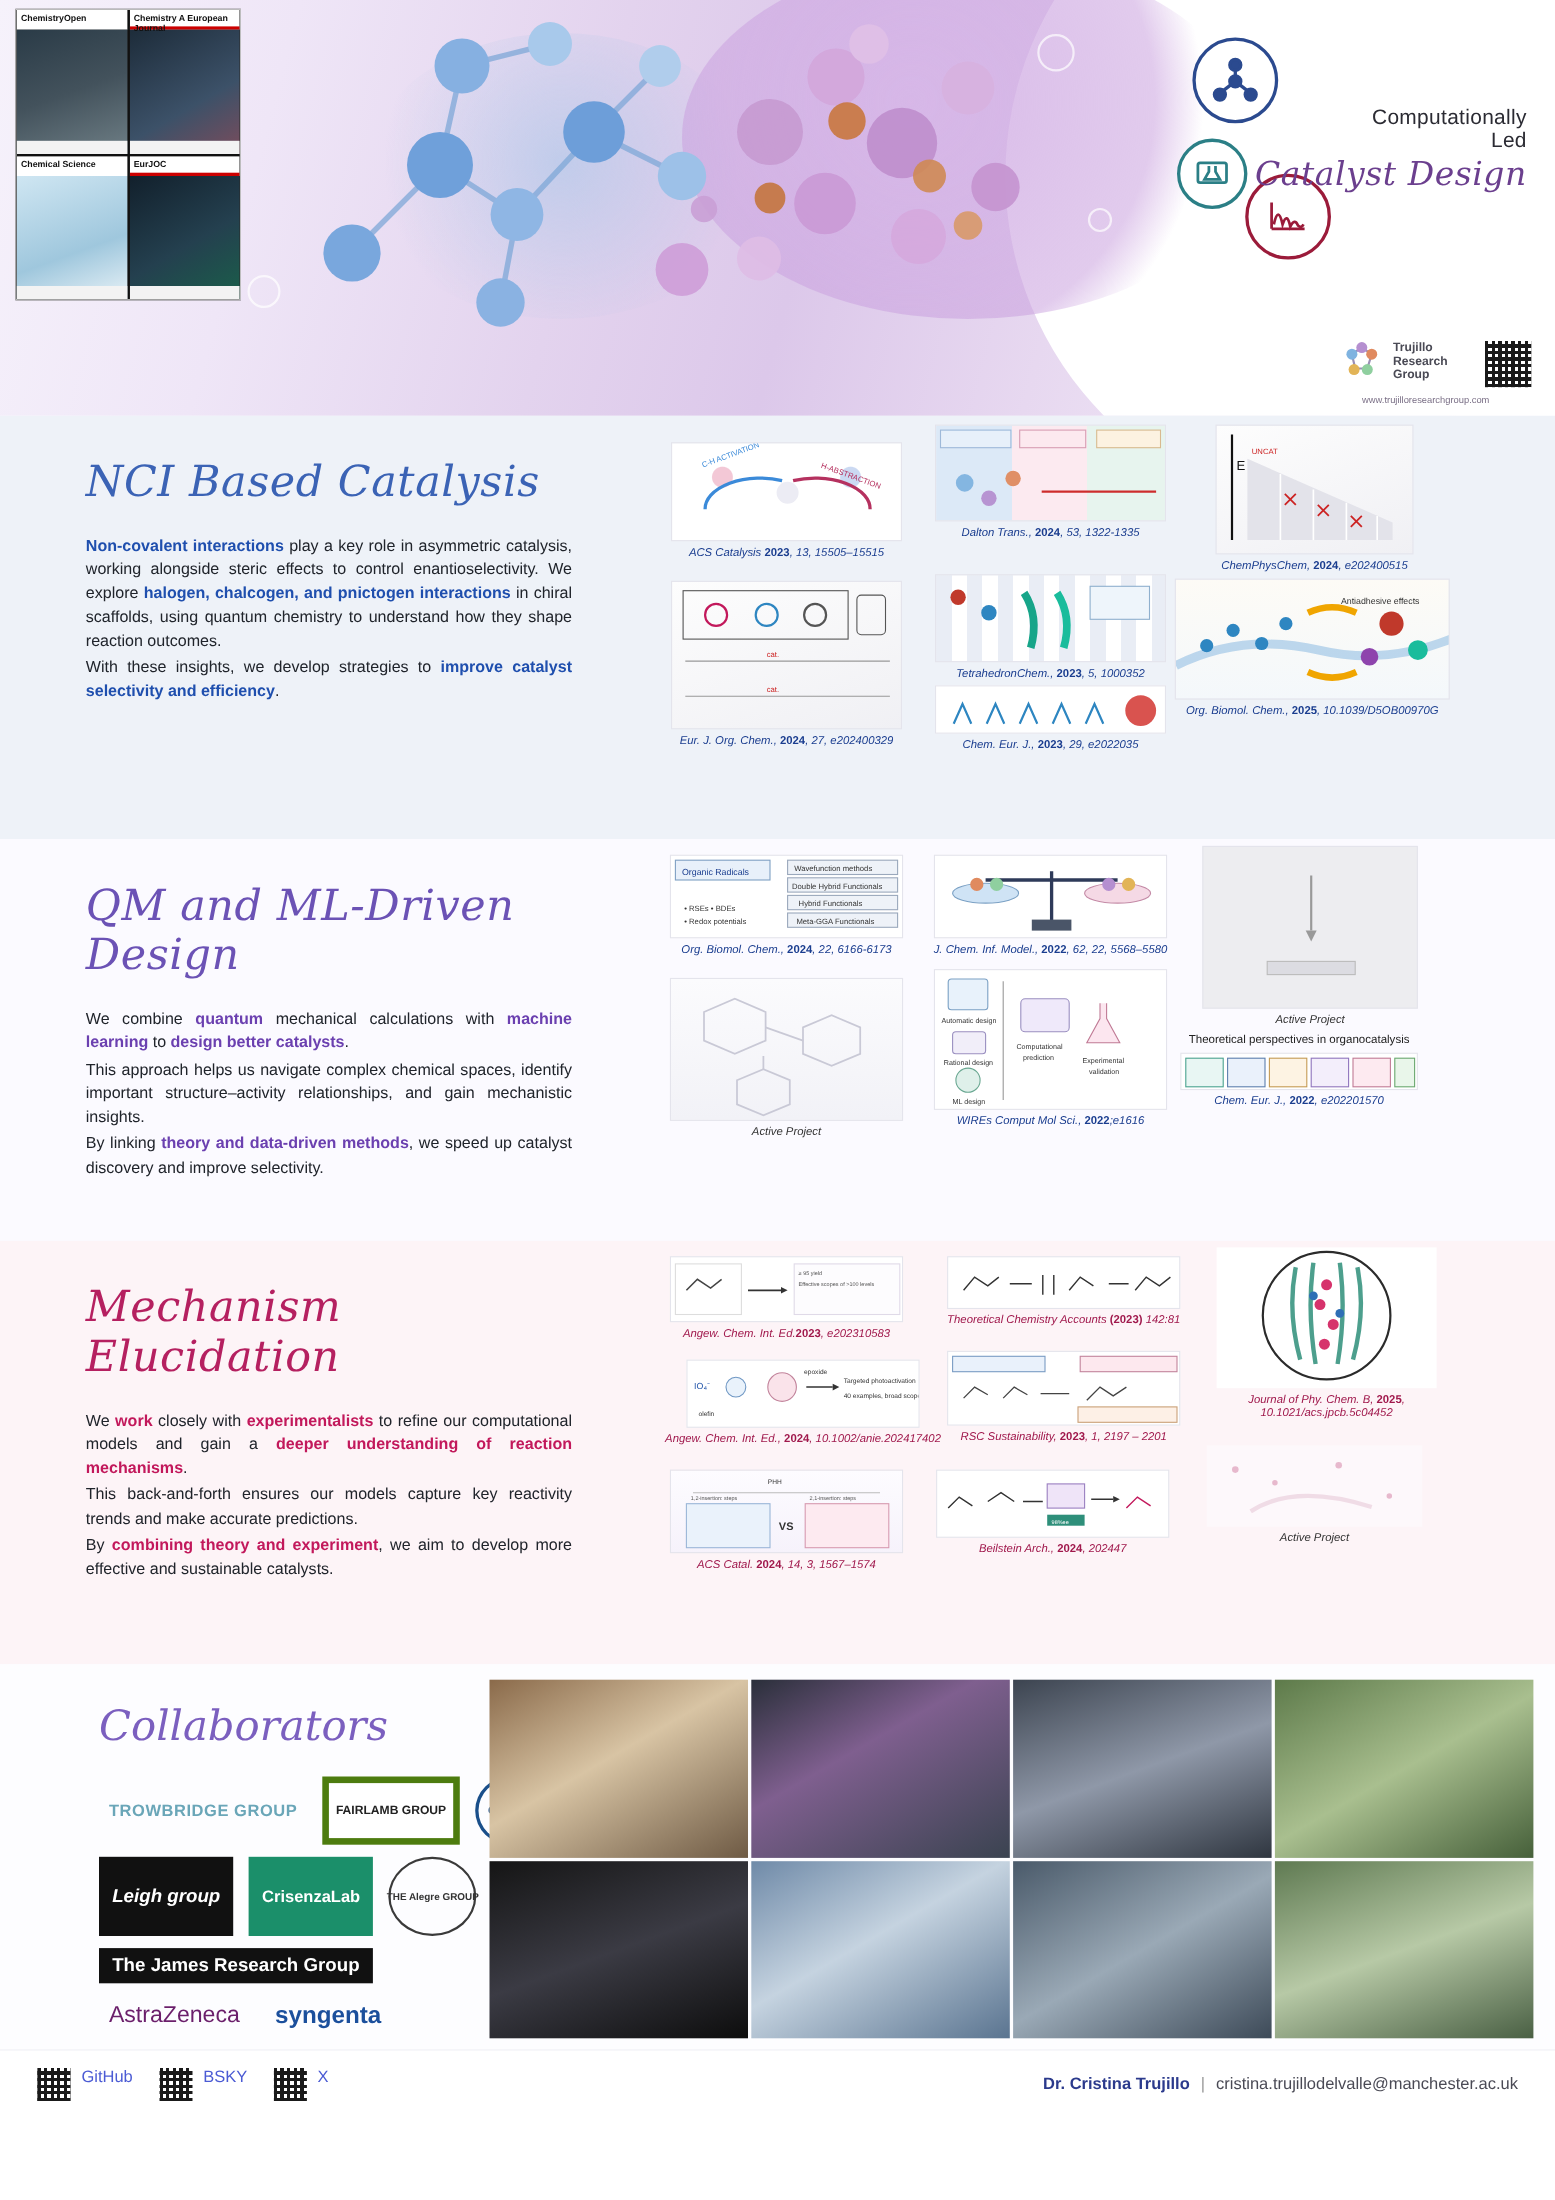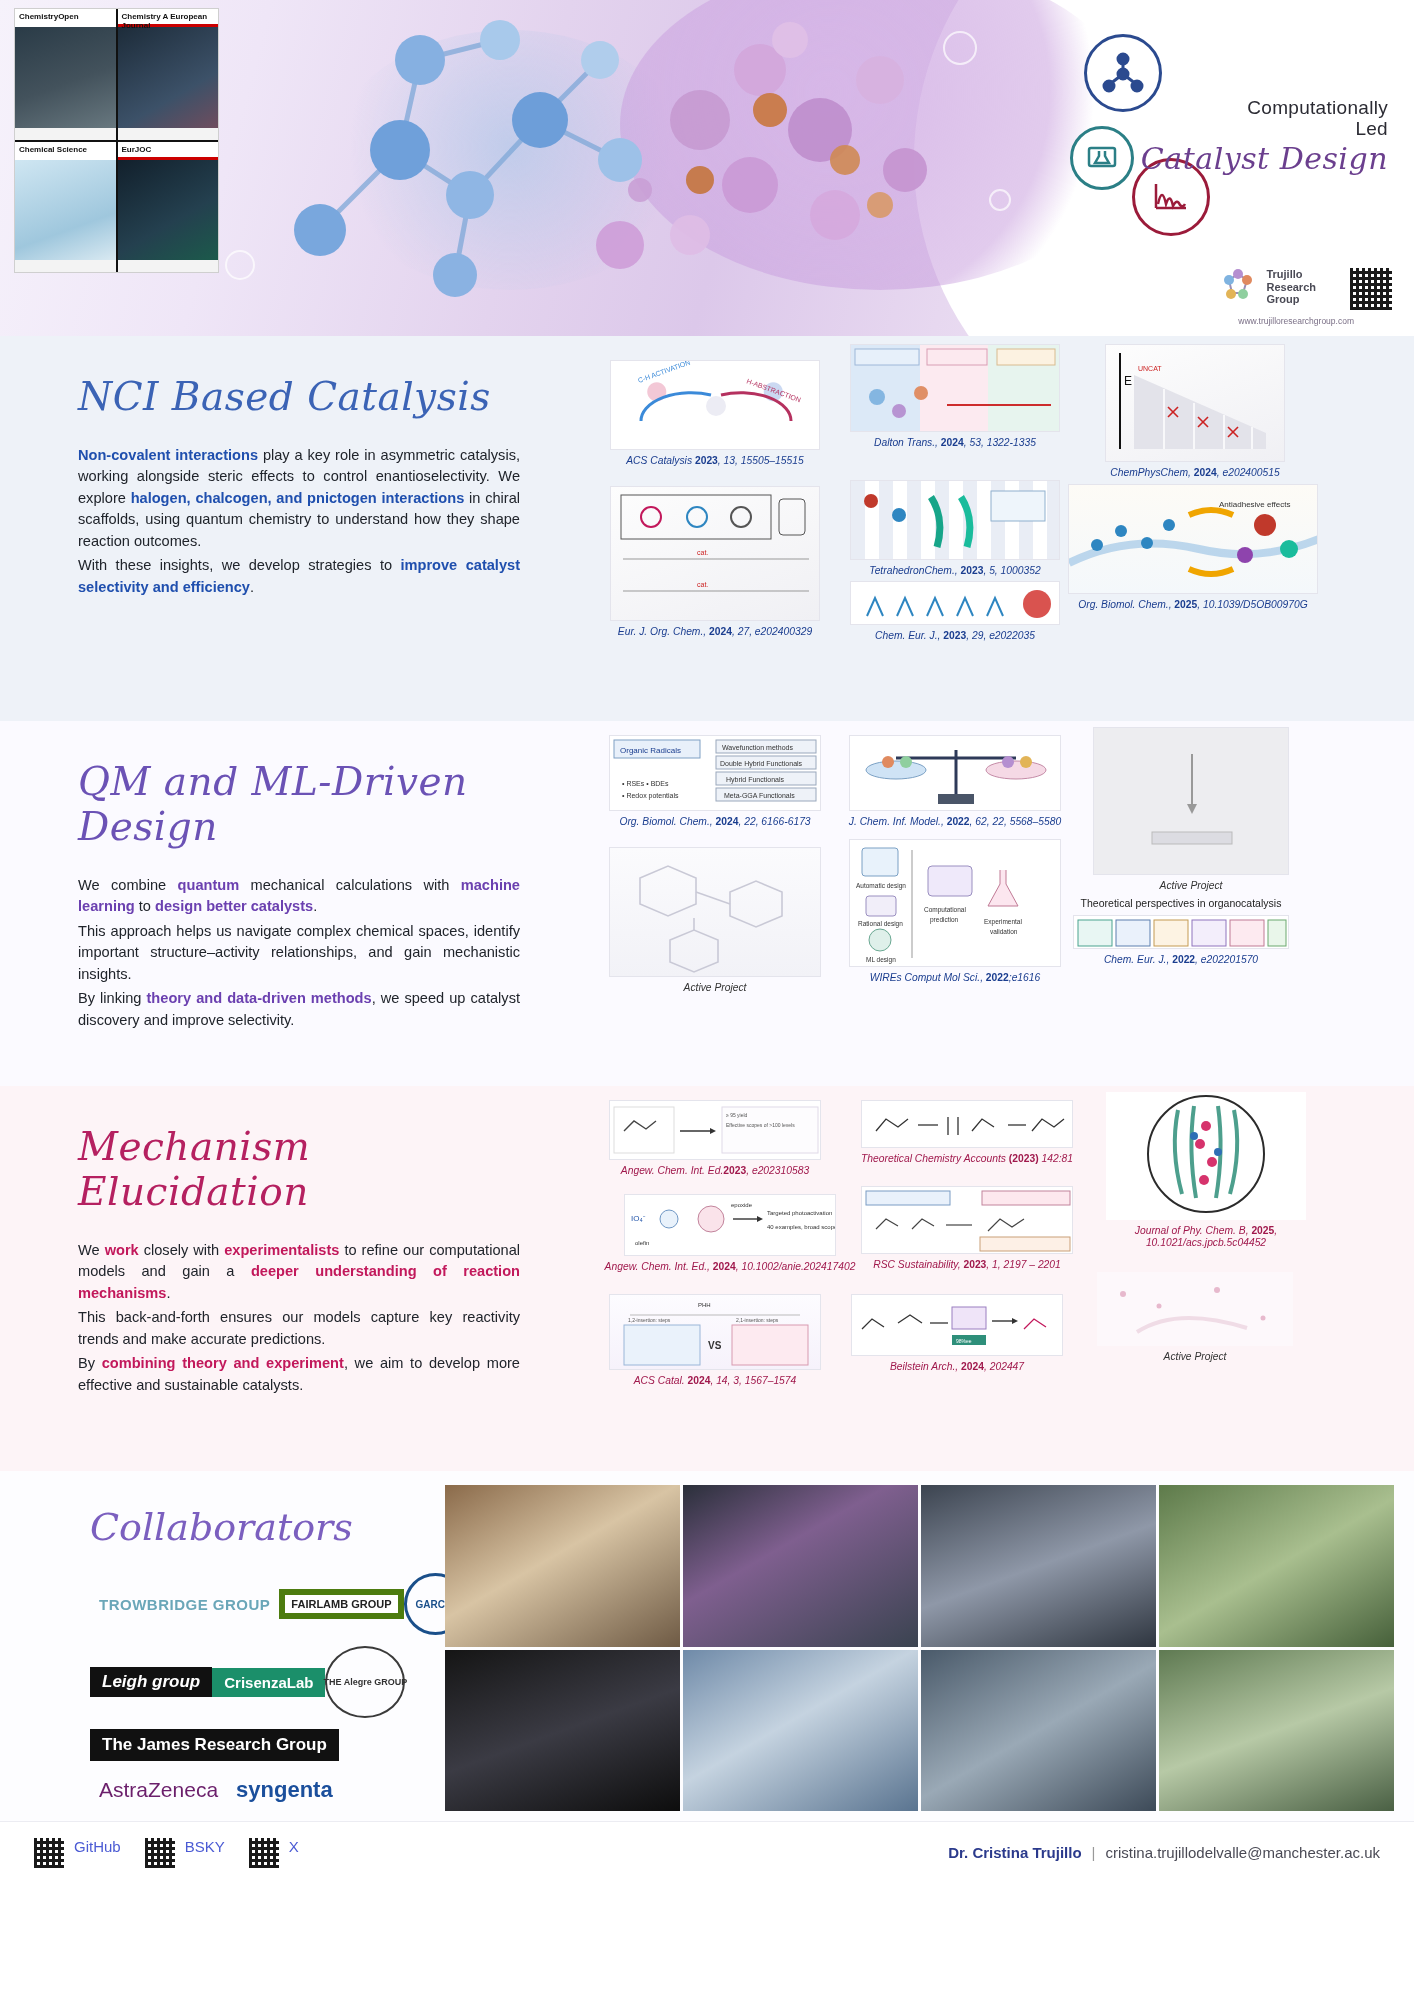--- a/index.html
+++ b/index.html
@@ -9,21 +9,21 @@
     background: #ffffff;
     color: #1a1a1a;
     width: 1414px;
     overflow-x: hidden;
   }
   .poster { width: 1414px; position: relative; }
 
   
   .header {
     position: relative;
-    height: 336px;
+    height: 378px;
     width: 1414px;
     background: linear-gradient(105deg, #f6f2fb 0%, #efe6f7 18%, #e3d3ee 38%, #dcc8ea 52%, #e7d8f0 68%, #f3ecf8 88%, #fbf8fd 100%);
     overflow: hidden;
   }
   .hdr-blob {
     position: absolute;
     border-radius: 50%;
     filter: blur(0.5px);
   }
   .blob-a { width: 520px; height: 330px; left: 620px; top: -40px; background: radial-gradient(circle at 40% 40%, rgba(214,182,231,.95), rgba(201,160,222,.55) 60%, rgba(201,160,222,0) 72%); }
@@ -153,21 +153,21 @@
   .collab {
     position: relative; width: 1414px; height: 350px; background: #fdfdff;
     display: flex;
   }
   .collab-left { width: 445px; padding: 34px 14px 0 90px; }
   .collab-title {
     font-family: "DejaVu Serif", serif; font-style: italic; font-size: 38px;
     color: #7b5fbf; margin-bottom: 24px;
   }
   .logo-rows { display: flex; flex-direction: column; gap: 11px; }
-  .logo-row { display: flex; align-items: center; }
+  .logo-row { display: flex; gap: 14px; }
   .logo {
     display: flex; align-items: center; justify-content: center;
     font-size: 13px; font-weight: bold; color: #222; padding: 5px 9px;
     white-space: nowrap;
   }
   .lg-trow { color: #6aa6b8; font-size: 15px; letter-spacing: .5px; }
   .lg-fairlamb { border: 6px solid #4d7c0f; padding: 3px 6px; font-size: 11px; background:#fff; }
   .lg-garcia { width: 86px; height: 62px; border-radius: 50%; border: 3px solid #1a4f8a; color:#1a4f8a; font-size:10px;}
   .lg-leigh { background: #111; color: #fff; font-style: italic; font-size: 17px; padding: 5px 12px; }
   .lg-crisenza { background: #1b8f6a; color: #fff; font-size: 15px; padding: 6px 12px; }

